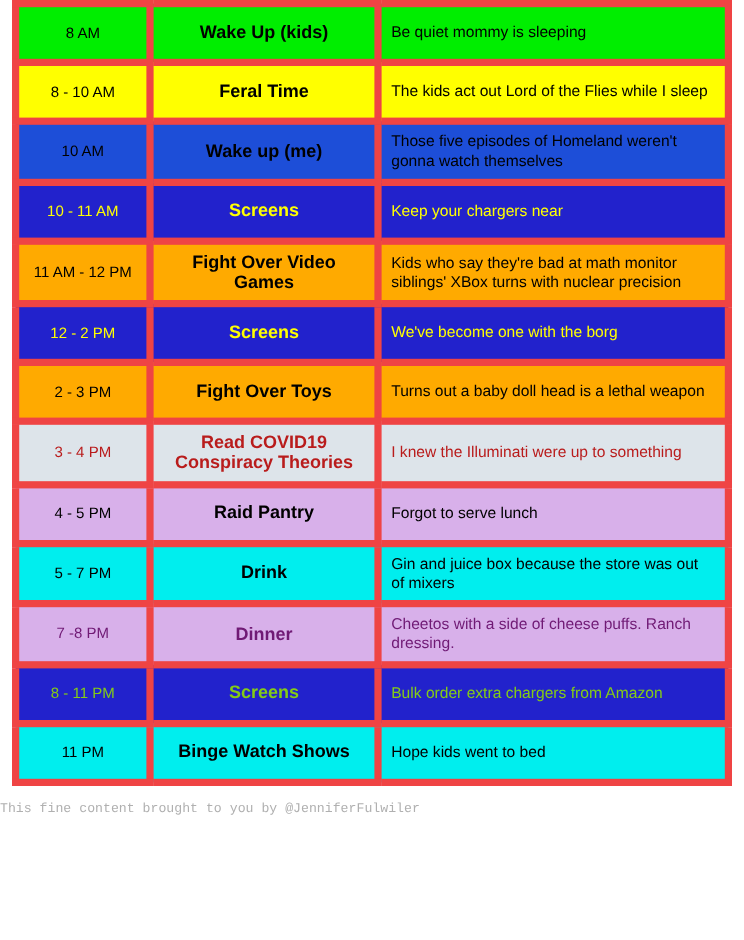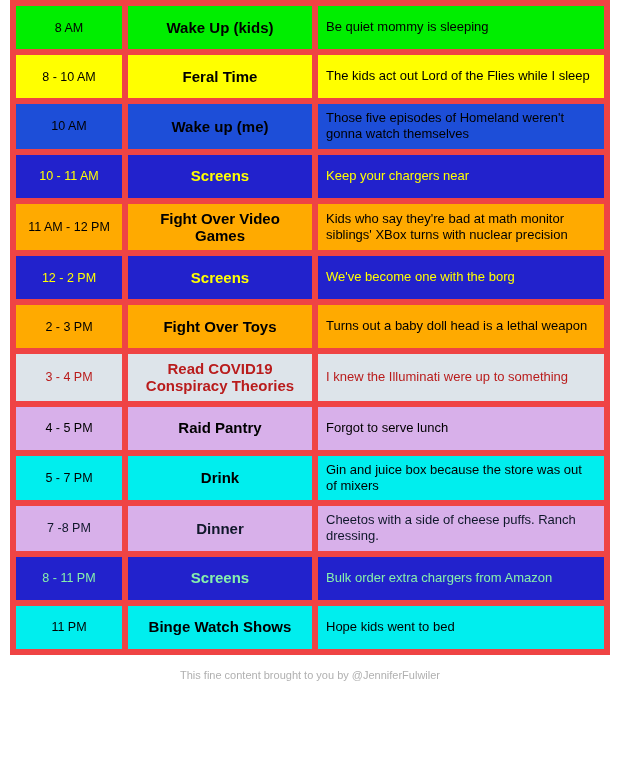--- a/index.html
+++ b/index.html
@@ -60,25 +60,25 @@
     width: auto;
     text-align: left;
     font-size: 13px;
     font-weight: normal;
     line-height: 1.25;
   }
   .row-h {
     height: 49px;
   }
   .footer {
-    text-align: center;
+    text-align: left;
     font-size: 11px;
     color: #b0b0b0;
     padding-top: 14px;
-    font-family: Liberation Sans, sans-serif;
+    font-family: Liberation Mono, monospace;
   }
 </style>
 </head>
 <body>
 
 <div class="page">
 
 
   <table class="schedule-table">
     <tbody>
@@ -125,26 +125,26 @@
         <tr class="row-h" style="background: rgb(216, 176, 234); color: rgb(0, 0, 0);">
           <td class="col-time">4 - 5 PM</td>
           <td class="col-activity">Raid Pantry</td>
           <td class="col-note">Forgot to serve lunch</td>
         </tr>
         <tr class="row-h" style="background: rgb(0, 238, 238); color: rgb(0, 0, 0);">
           <td class="col-time">5 - 7 PM</td>
           <td class="col-activity">Drink</td>
           <td class="col-note">Gin and juice box because the store was out of mixers</td>
         </tr>
-        <tr class="row-h" style="background: rgb(216, 176, 234); color: #0f172a;">
+        <tr class="row-h" style="background: rgb(216, 176, 234); color: #701a75;">
           <td class="col-time">7 -8 PM</td>
           <td class="col-activity">Dinner</td>
           <td class="col-note">Cheetos with a side of cheese puffs. Ranch dressing.</td>
         </tr>
-        <tr class="row-h" style="background: rgb(34, 34, 204); color: #86efac;">
+        <tr class="row-h" style="background: rgb(34, 34, 204); color: #84cc16;">
           <td class="col-time">8 - 11 PM</td>
           <td class="col-activity">Screens</td>
           <td class="col-note">Bulk order extra chargers from Amazon</td>
         </tr>
         <tr class="row-h" style="background: rgb(0, 238, 238); color: rgb(0, 0, 0);">
           <td class="col-time">11 PM</td>
           <td class="col-activity">Binge Watch Shows</td>
           <td class="col-note">Hope kids went to bed</td>
         </tr>
       </tbody>

